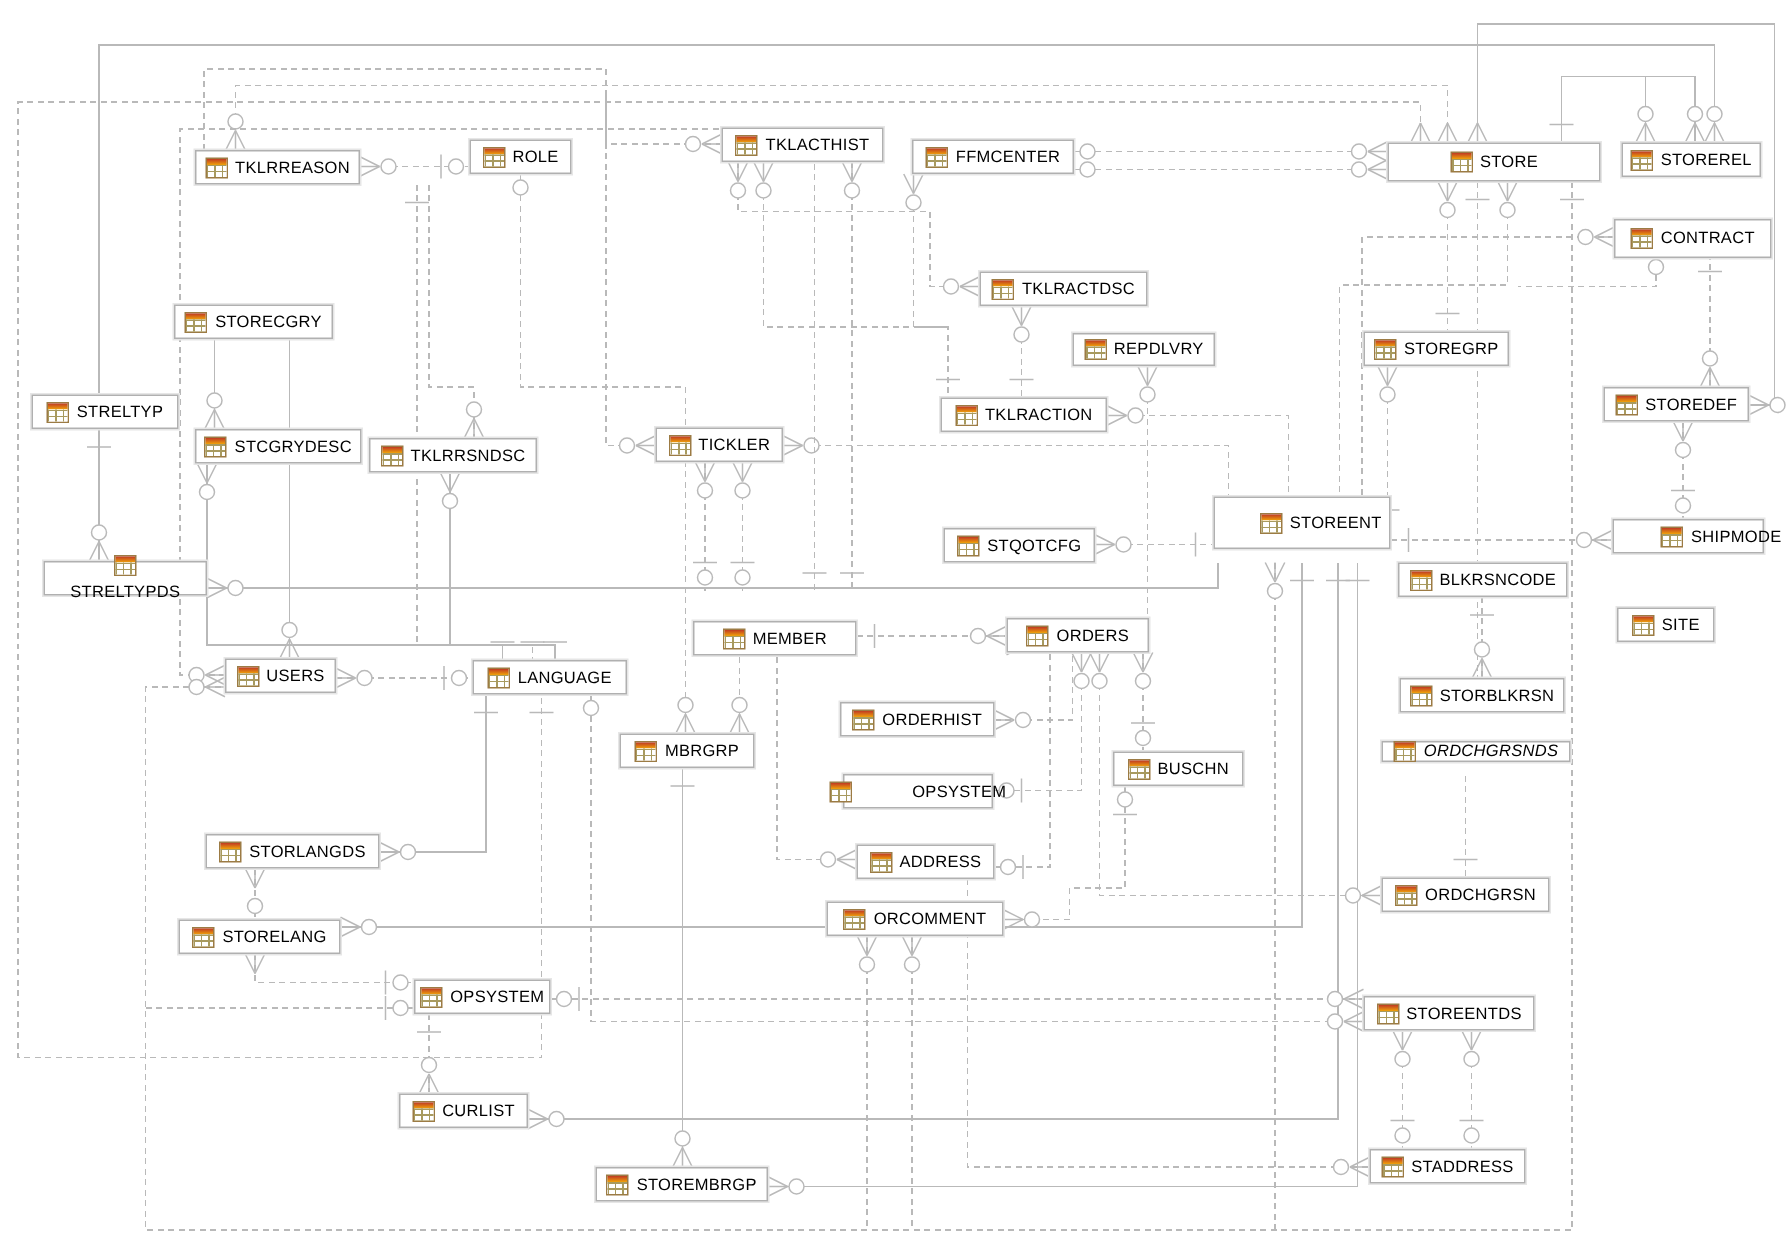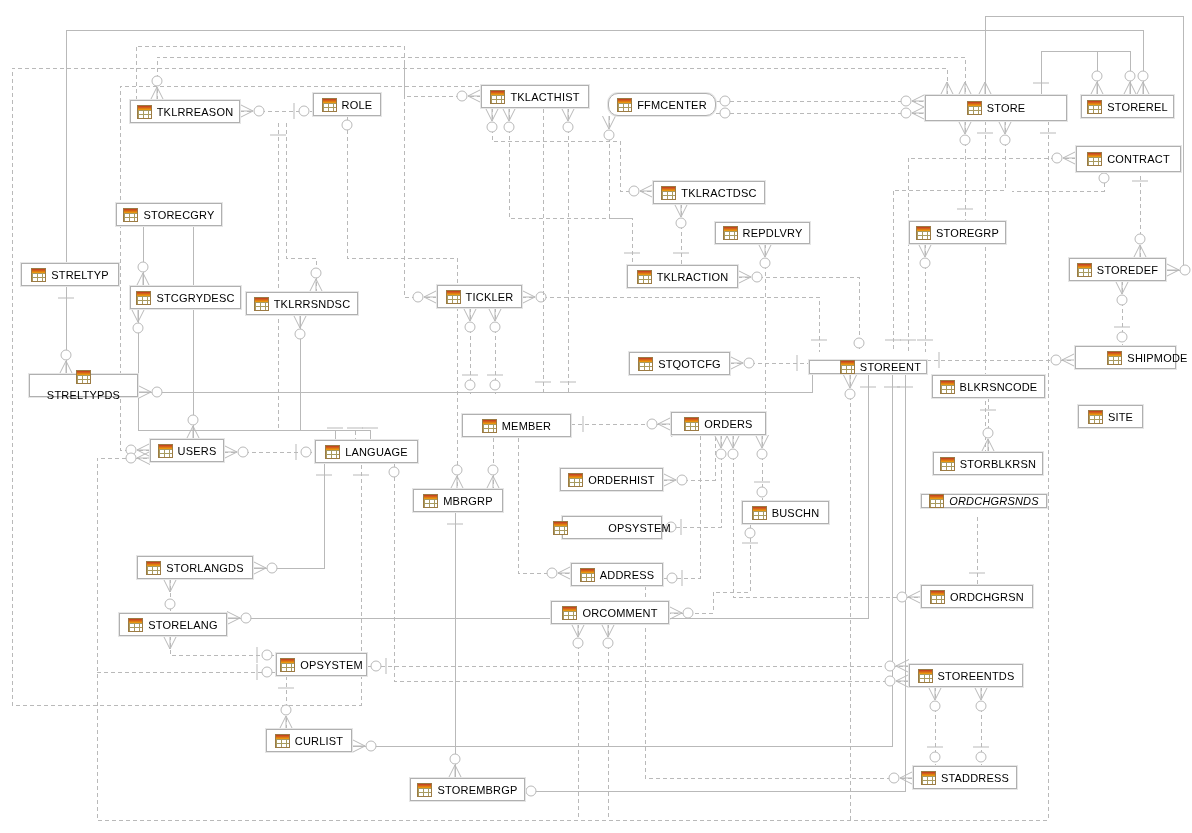--- a/index.html
+++ b/index.html
@@ -603,21 +603,21 @@
         </span>
         <span class="lbl">ROLE</span>
       </div>
       <div class="entity" style="left: 481px; top: 85px; width: 108px; height: 23px;">
         <span class="tbl-icon">
           <span class="hd"></span>
           <span class="bd"></span>
         </span>
         <span class="lbl">TKLACTHIST</span>
       </div>
-      <div class="entity" style="left: 608px; top: 93px; width: 108px; height: 23px; border-radius: 10px;">
+      <div class="entity" style="left: 608px; top: 93px; width: 108px; height: 23px;">
         <span class="tbl-icon">
           <span class="hd"></span>
           <span class="bd"></span>
         </span>
         <span class="lbl">FFMCENTER</span>
       </div>
       <div class="entity" style="left: 925px; top: 95px; width: 142px; height: 26px;">
         <span class="tbl-icon">
           <span class="hd"></span>
           <span class="bd"></span>
@@ -708,21 +708,21 @@
         </span>
         <span class="lbl">STOREDEF</span>
       </div>
       <div class="entity" style="left: 629px; top: 352px; width: 101px; height: 23px;">
         <span class="tbl-icon">
           <span class="hd"></span>
           <span class="bd"></span>
         </span>
         <span class="lbl">STQOTCFG</span>
       </div>
-      <div class="entity" style="left: 809px; top: 360px; width: 118px; height: 14px; padding-left: 25px;">
+      <div class="entity" style="left: 809px; top: 331px; width: 118px; height: 35px; padding-left: 25px;">
         <span class="tbl-icon">
           <span class="hd"></span>
           <span class="bd"></span>
         </span>
         <span class="lbl">STOREENT</span>
       </div>
       <div class="entity" style="left: 932px; top: 375px; width: 113px; height: 23px;">
         <span class="tbl-icon">
           <span class="hd"></span>
           <span class="bd"></span>
@@ -869,21 +869,21 @@
         </span>
         <span class="lbl">STOREENTDS</span>
       </div>
       <div class="entity" style="left: 266px; top: 729px; width: 86px; height: 23px;">
         <span class="tbl-icon">
           <span class="hd"></span>
           <span class="bd"></span>
         </span>
         <span class="lbl">CURLIST</span>
       </div>
-      <div class="entity" style="left: 397px; top: 778px; width: 115px; height: 23px; margin-left: 13px;">
+      <div class="entity" style="left: 397px; top: 778px; width: 115px; height: 23px;">
         <span class="tbl-icon">
           <span class="hd"></span>
           <span class="bd"></span>
         </span>
         <span class="lbl">STOREMBRGP</span>
       </div>
       <div class="entity" style="left: 913px; top: 766px; width: 104px; height: 23px;">
         <span class="tbl-icon">
           <span class="hd"></span>
           <span class="bd"></span>

